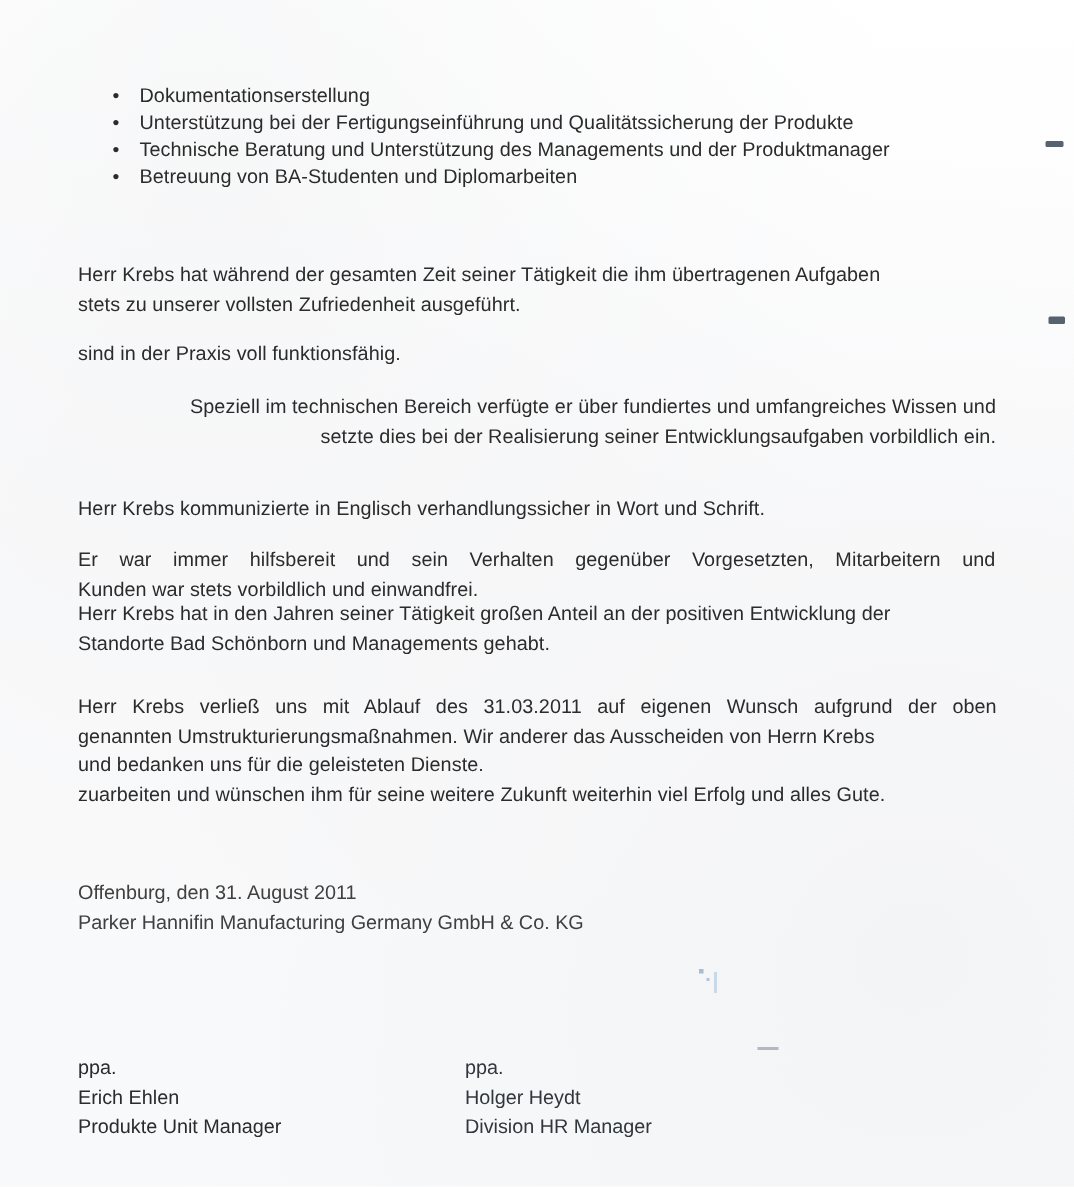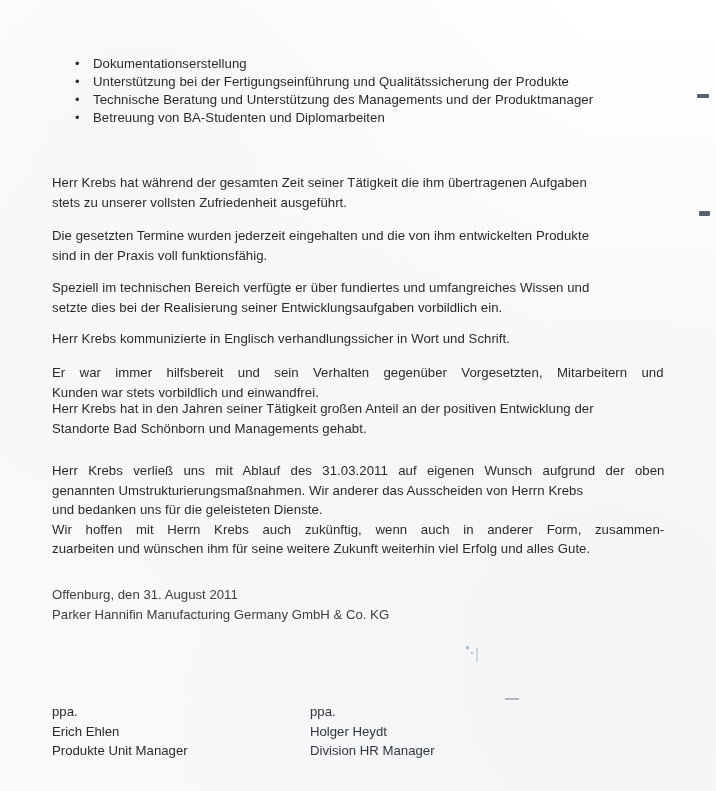--- a/index.html
+++ b/index.html
@@ -146,25 +146,24 @@
         <span class="bullet-text">Betreuung von BA-Studenten und Diplomarbeiten</span>
       </li>
     </ul>
 
     <p class="para" style="top:160px;">
       <span class="pline">Herr Krebs hat während der gesamten Zeit seiner Tätigkeit die ihm übertragenen Aufgaben</span>
       <span class="pline">stets zu unserer vollsten Zufriedenheit ausgeführt.</span>
     </p>
 
     <p class="para" style="top:213px;">
-      <span class="pline">Die gesetzten Termine wurden jederzeit eingehalten und die von ihm entwickelten Produkte</span>
       <span class="pline">sind in der Praxis voll funktionsfähig.</span>
     </p>
 
-    <p class="para" style="top:265px;">
+    <p class="para" style="top:248px;text-align:right;">
       <span class="pline">Speziell im technischen Bereich verfügte er über fundiertes und umfangreiches Wissen und</span>
       <span class="pline">setzte dies bei der Realisierung seiner Entwicklungsaufgaben vorbildlich ein.</span>
     </p>
 
     <p class="para" style="top:316px;">
       <span class="pline">Herr Krebs kommunizierte in Englisch verhandlungssicher in Wort und Schrift.</span>
     </p>
 
     <p class="para" style="top:350px;">
       <span class="pline justify">
@@ -177,23 +176,20 @@
       <span class="pline">Herr Krebs hat in den Jahren seiner Tätigkeit großen Anteil an der positiven Entwicklung der</span>
       <span class="pline">Standorte Bad Schönborn und Managements gehabt.</span>
     </p>
 
     <p class="para" style="top:448px;">
       <span class="pline justify">
         <span style="word-spacing: 6.61538px;">Herr Krebs verließ uns mit Ablauf des 31.03.2011 auf eigenen Wunsch aufgrund der oben</span>
       </span>
       <span class="pline">genannten Umstrukturierungsmaßnahmen. Wir anderer das Ausscheiden von Herrn Krebs</span>
       <span class="pline">und bedanken uns für die geleisteten Dienste.</span>
-      <span class="pline justify">
-        <span style="word-spacing: 9.91667px;">Wir hoffen mit Herrn Krebs auch zukünftig, wenn auch in anderer Form, zusammen-</span>
-      </span>
       <span class="pline">zuarbeiten und wünschen ihm für seine weitere Zukunft weiterhin viel Erfolg und alles Gute.</span>
     </p>
 
     <div class="closing" style="top:585px;">
       <span class="cline">Offenburg, den 31. August 2011</span>
       <span class="cline">Parker Hannifin Manufacturing Germany GmbH &amp; Co. KG</span>
     </div>
 
     <div class="sig-col left">
       <span class="sline">ppa.</span>

